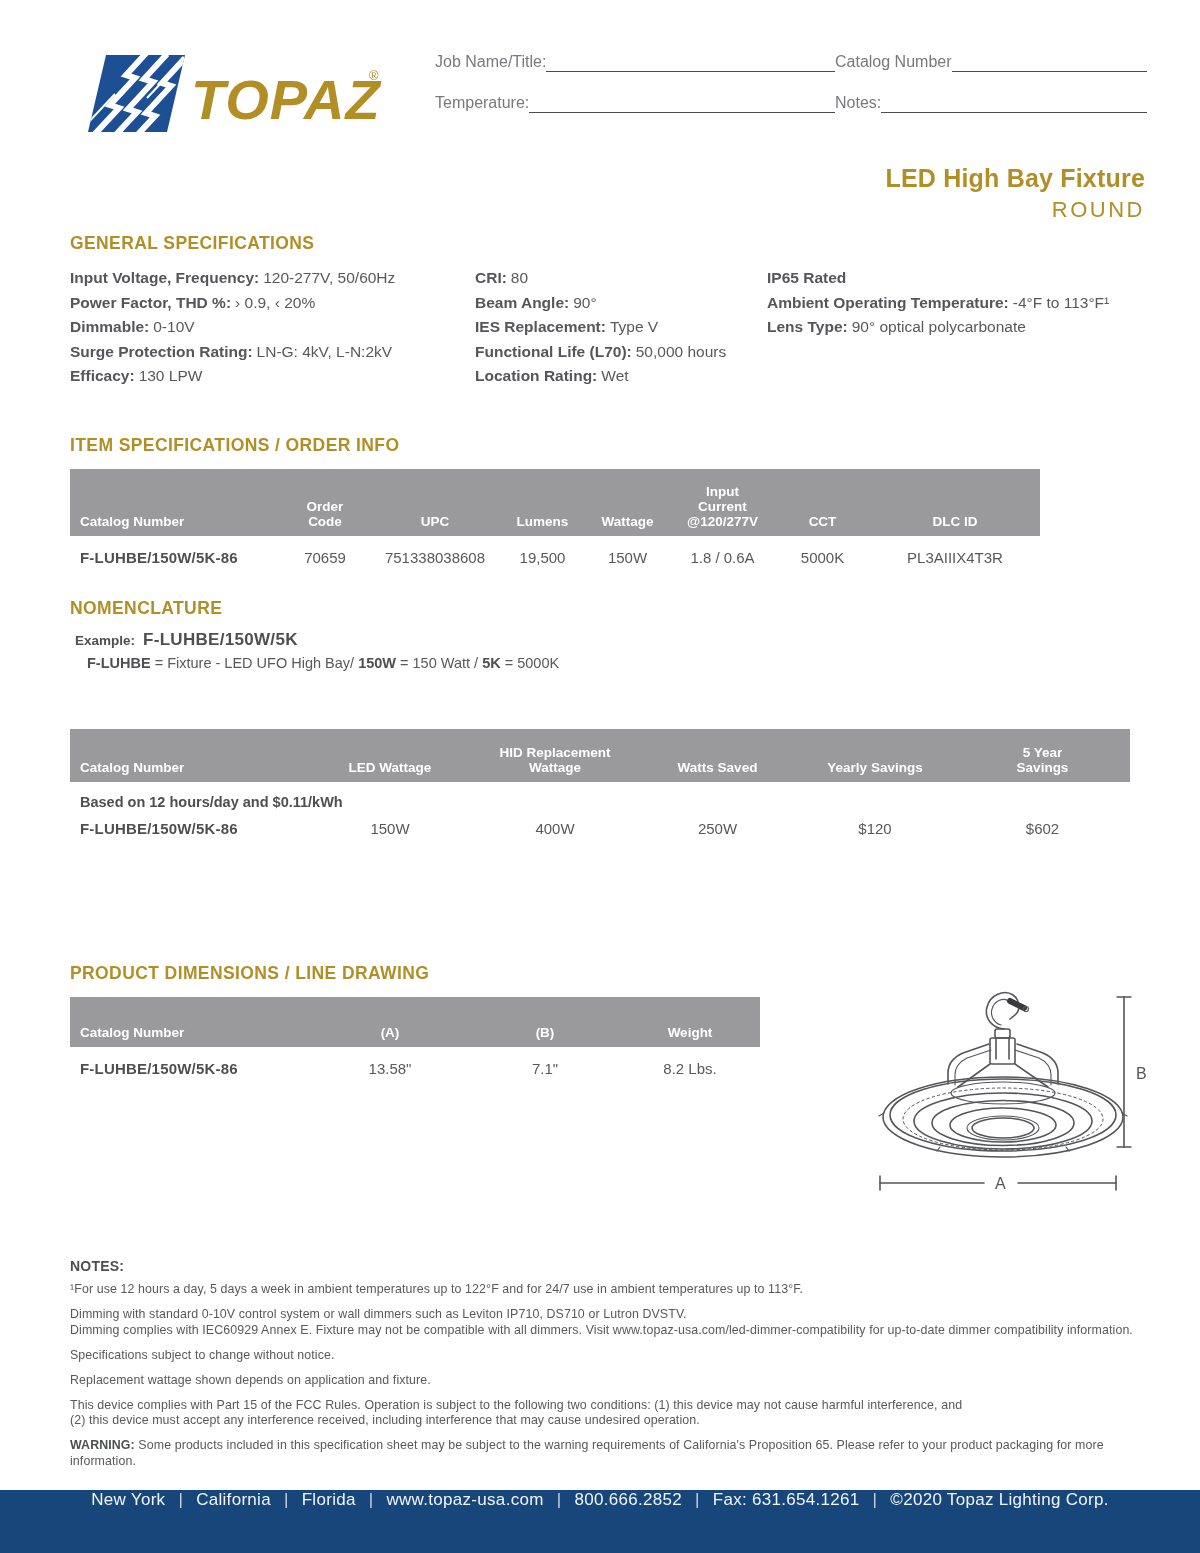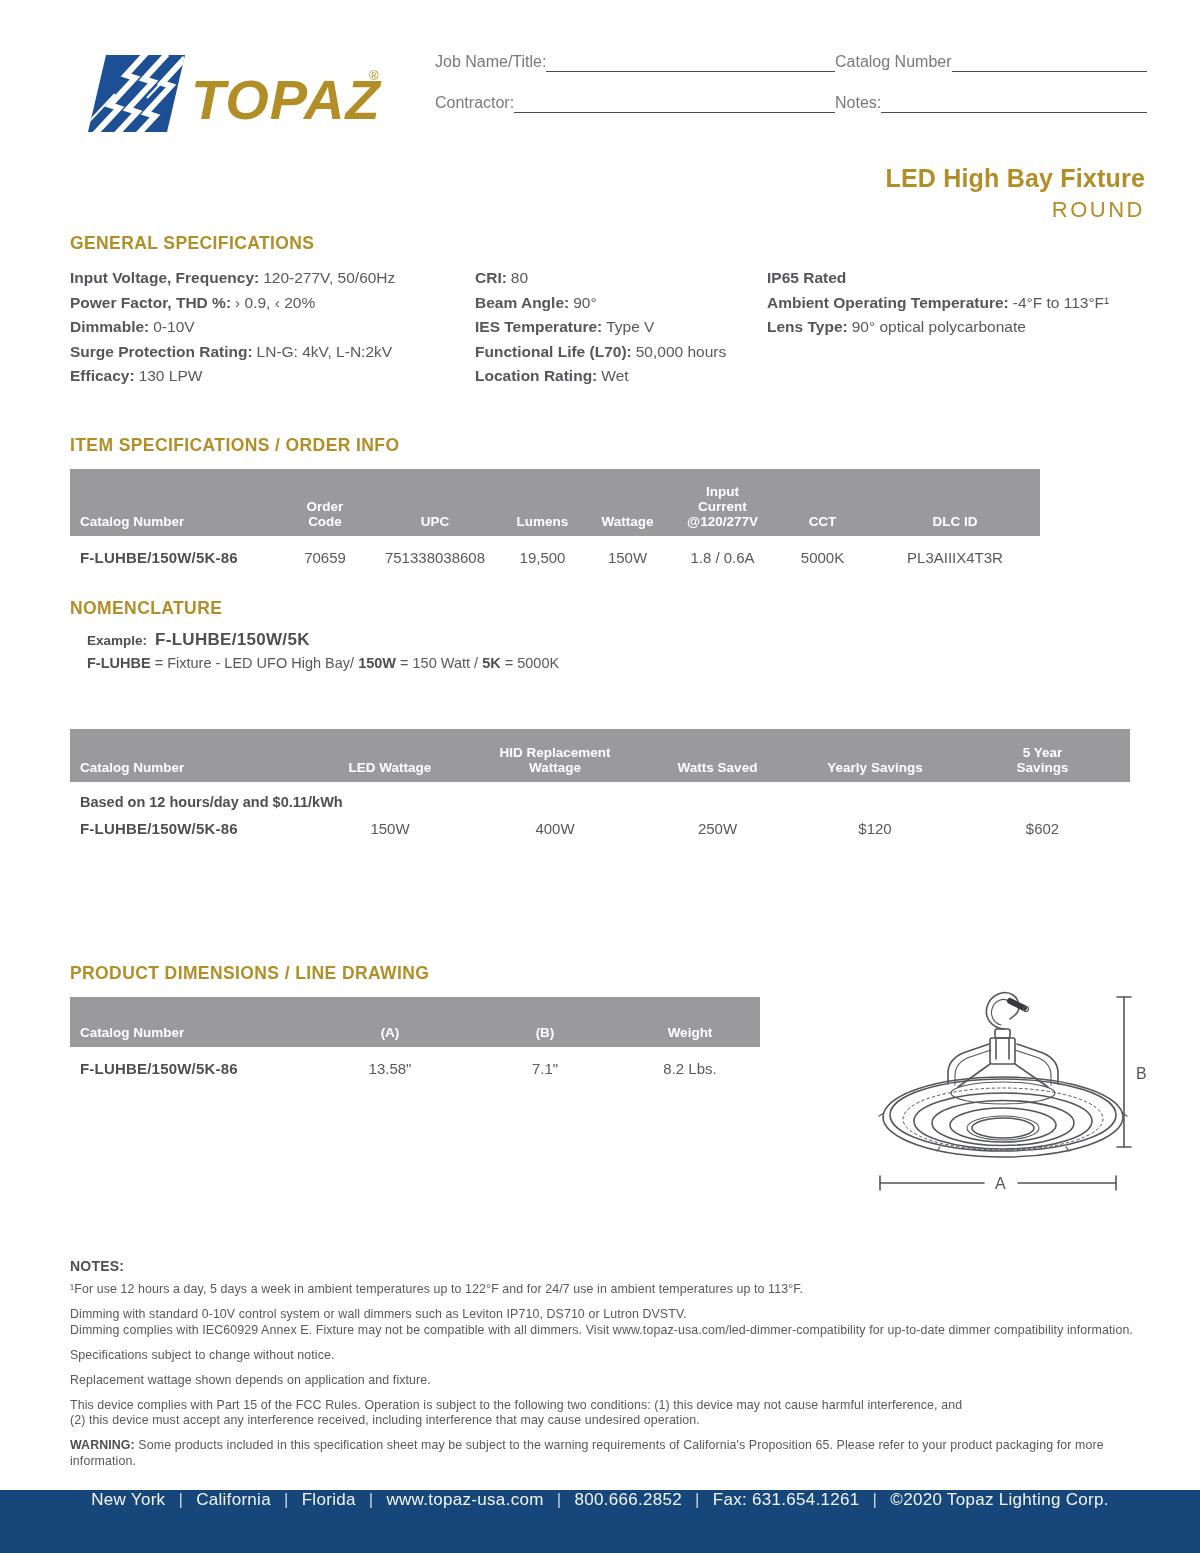--- a/index.html
+++ b/index.html
@@ -40,21 +40,21 @@
   .spec-label { font-weight:bold; color:#555659; }
   .spec-value { color:#58595b; margin-left:4px; }
   
   .items { position:absolute; left:70px; top:435px; width:970px; }
   .items .band { margin-top:13px; height:67px; }
   .it-c0{width:210px;} .it-c1{width:90px;} .it-c2{width:130px;} .it-c3{width:85px;}
   .it-c4{width:85px;} .it-c5{width:105px;} .it-c6{width:95px;} .it-c7{width:170px;}
   .w-order span{max-width:50px;} .w-input span{max-width:74px;}
   
   .nomen { position:absolute; left:70px; top:598px; }
-  .nomen .l1 { margin:11px 0 3px 17px; }
+  .nomen .l1 { margin:11px 0 3px 5px; }
   .nomen .l1 .ex { font-size:13.5px; font-weight:bold; color:#4e4f51; }
   .nomen .l1 .exv { font-size:17px; font-weight:bold; color:#4e4f51; margin-left:8px; letter-spacing:.3px; }
   .nomen .l2 { margin-left:17px; font-size:14.5px; line-height:21px; }
   .nomen .l2 b { color:#4e4f51; }
   
   .energy { position:absolute; left:70px; top:716px; width:1060px; }
   .energy .band { margin-top:13px; height:53px; }
   .es-c0{width:240px;} .es-c1{width:160px;} .es-c2{width:170px;} .es-c3{width:155px;}
   .es-c4{width:160px;} .es-c5{width:175px;}
   .w-hid span{max-width:122px;} .w-5yr span{max-width:56px;}
@@ -108,21 +108,21 @@
         <span class="lbl">Job Name/Title:</span>
         <span class="fill"></span>
       </div>
       <div class="form-field ff-2">
         <span class="lbl">Catalog Number</span>
         <span class="fill"></span>
       </div>
     </div>
     <div class="form-row">
       <div class="form-field ff-1">
-        <span class="lbl">Contractor:</span>
+        <span class="lbl">Temperature:</span>
         <span class="fill"></span>
       </div>
       <div class="form-field ff-2">
         <span class="lbl">Notes:</span>
         <span class="fill"></span>
       </div>
     </div>
   </div>
 
   <div class="product-title">
@@ -136,21 +136,21 @@
       <div class="gen-col1">
         <div class="spec-line"><span class="spec-label">Input Voltage, Frequency:</span><span class="spec-value">120-277V, 50/60Hz</span></div>
         <div class="spec-line"><span class="spec-label">Power Factor, THD %:</span><span class="spec-value">› 0.9, ‹ 20%</span></div>
         <div class="spec-line"><span class="spec-label">Dimmable:</span><span class="spec-value">0-10V</span></div>
         <div class="spec-line"><span class="spec-label">Surge Protection Rating:</span><span class="spec-value">LN-G: 4kV, L-N:2kV</span></div>
         <div class="spec-line"><span class="spec-label">Efficacy:</span><span class="spec-value">130 LPW</span></div>
       </div>
       <div class="gen-col2">
         <div class="spec-line"><span class="spec-label">CRI:</span><span class="spec-value">80</span></div>
         <div class="spec-line"><span class="spec-label">Beam Angle:</span><span class="spec-value">90°</span></div>
-        <div class="spec-line"><span class="spec-label">IES Temperature:</span><span class="spec-value">Type V</span></div>
+        <div class="spec-line"><span class="spec-label">IES Replacement:</span><span class="spec-value">Type V</span></div>
         <div class="spec-line"><span class="spec-label">Functional Life (L70):</span><span class="spec-value">50,000 hours</span></div>
         <div class="spec-line"><span class="spec-label">Location Rating:</span><span class="spec-value">Wet</span></div>
       </div>
       <div class="gen-col3">
         <div class="spec-line"><span class="spec-label">IP65 Rated</span><span class="spec-value"></span></div>
         <div class="spec-line"><span class="spec-label">Ambient Operating Temperature:</span><span class="spec-value">-4°F to 113°F¹</span></div>
         <div class="spec-line"><span class="spec-label">Lens Type:</span><span class="spec-value">90° optical polycarbonate</span></div>
       </div>
     </div>
   </div>

